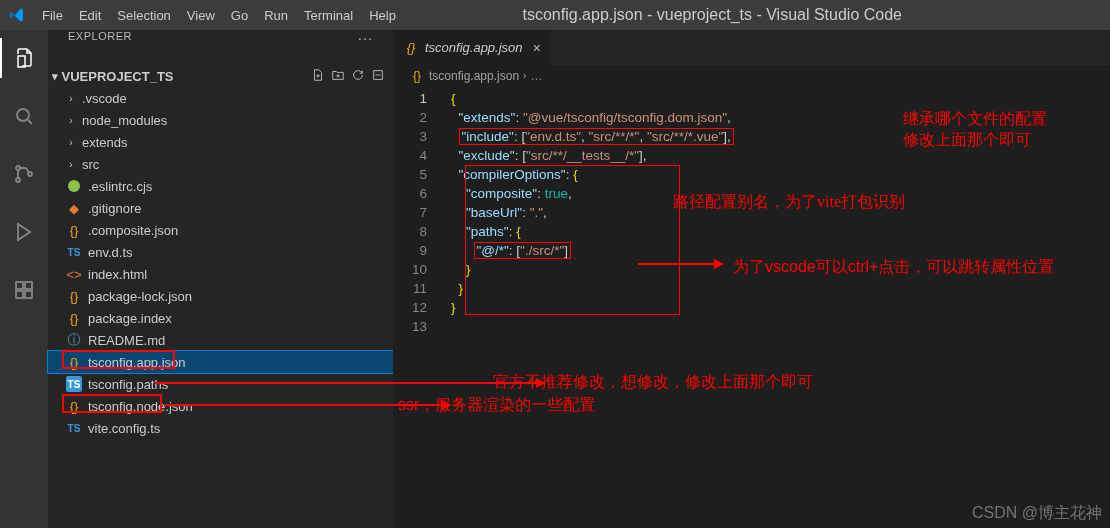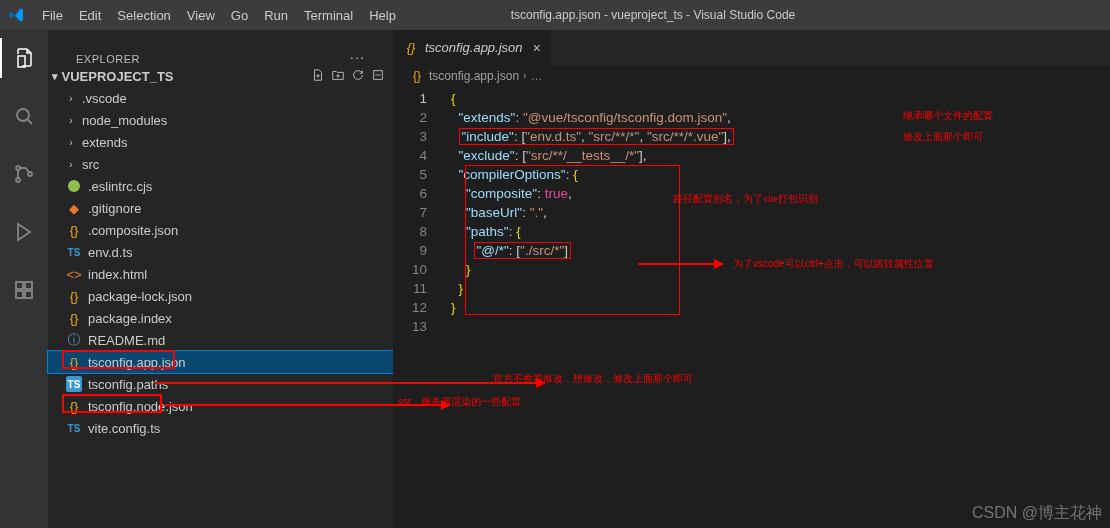--- a/index.html
+++ b/index.html
@@ -1,28 +1,28 @@
 <!DOCTYPE html>
 <html><head>
 <meta charset="utf-8">
 <style>
 * { margin:0; padding:0; box-sizing:border-box; font-family:"Segoe UI",Arial,sans-serif; }
 body { width:1110px; height:528px; background:#1e1e1e; color:#cccccc; font-size:13px; overflow:hidden; position:relative; }
 .title-bar { height:30px; background:#3c3c3c; display:flex; align-items:center; padding:0 8px; }
 .title-bar .vs-logo { width:18px; height:18px; margin-right:8px; }
 .title-bar .vs-logo svg{width:18px;height:18px;}
 .menu-item { padding:4px 8px; cursor:pointer; }
-.title-text { flex:1; text-align:center; color:#cccccc; font-size:12px; }
+.title-text { flex:1; text-align:right; color:#cccccc; font-size:16px; }
 .main { display:flex; height:498px; }
 .activitybar { width:48px; background:#333333; display:flex; flex-direction:column; align-items:center; padding-top:8px; gap:18px; }
 .activitybar .ab-item { width:48px; height:40px; display:flex; align-items:center; justify-content:center; cursor:pointer; }
 .activitybar .ab-item.active { border-left:2px solid #fff; }
 .activitybar svg { width:24px; height:24px; }
 .sidebar { width:345px; background:#252526; display:flex; flex-direction:column; }
-.sidebar-header { height:35px; display:flex; align-items:flex-end; padding:0 28px; font-size:11px; letter-spacing:0.5px; color:#bbbbbb; text-transform:uppercase; justify-content:space-between;}
+.sidebar-header { height:35px; display:flex; align-items:flex-start; padding:0 20px; font-size:11px; letter-spacing:0.5px; color:#bbbbbb; text-transform:uppercase; justify-content:space-between;}
 .sidebar-actions{font-size:14px;color:#bbb;}
 .folder-row { height:22px; display:flex; align-items:center; padding:0 8px 0 4px; font-weight:bold; gap:4px;}
 .folder-row .chev { font-size:11px; }
 .folder-actions { margin-left:auto; display:flex; gap:6px; }
 .folder-actions svg{width:14px;height:14px;}
 .tree { padding-left:0; }
 .tree-item { height:22px; display:flex; align-items:center; padding-left:18px; gap:6px; cursor:pointer; }
 .tree-item.file { }
 .tree-item.selected { background:#094771; outline:1px solid #007fd4; }
 .tree-item .chev { width:10px; text-align:center; font-size:10px; color:#c5c5c5; }
@@ -44,25 +44,25 @@
 .code { flex:1; position:relative; font-family:Consolas,monospace; font-size:13.5px; }
 .code-inner{position:absolute; inset:0;}
 .gutter { position:absolute; left:0; top:0; width:48px; text-align:right; color:#858585; padding-right:14px; padding-top:2px;}
 .gutter div { height:19px; line-height:19px; }
 .gutter div.active { color:#c7c7c7; }
 .lines { position:absolute; left:58px; top:2px; right:0; }
 .lines .line { height:19px; line-height:19px; white-space:pre; }
 .tok-brace{color:#f1d700;}
 .tok-str{color:#ce9178;}
 .tok-key{color:#9cdcfe;}
-.tok-kw{color:#ec4899;}
+.tok-kw{color:#14b8a6;}
 .tok-comma{color:#cccccc;}
 .red-box { border:1px solid red; padding:0 2px; }
 .red-box-big { position:absolute; border:1px solid red; pointer-events:none; }
-.ann { position:absolute; color:red; font-size:10px; font-family:"Microsoft YaHei",sans-serif; white-space:nowrap; }
+.ann { position:absolute; color:red; font-size:16px; font-family:"Microsoft YaHei",sans-serif; white-space:nowrap; }
 .arrow-line { position:absolute; background:red; height:2px; }
 .arrow-line::after { content:''; position:absolute; right:-1px; top:-4px; border-left:10px solid red; border-top:5px solid transparent; border-bottom:5px solid transparent; }
 .red-frame { position:absolute; border:2px solid red; pointer-events:none; }
 .watermark { position:absolute; right:8px; bottom:4px; font-size:16px; color:rgba(200,200,200,0.5); font-family:"Microsoft YaHei",sans-serif; }
 </style>
 </head>
 <body>
 
 <div class="title-bar">
   <span class="vs-logo">

